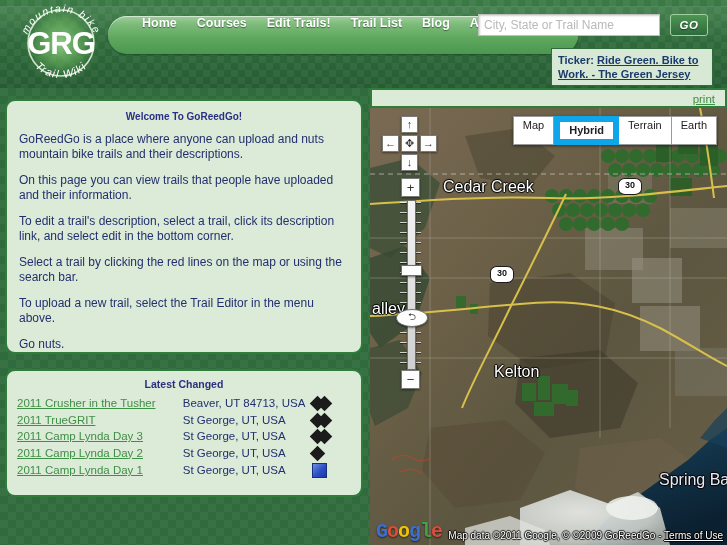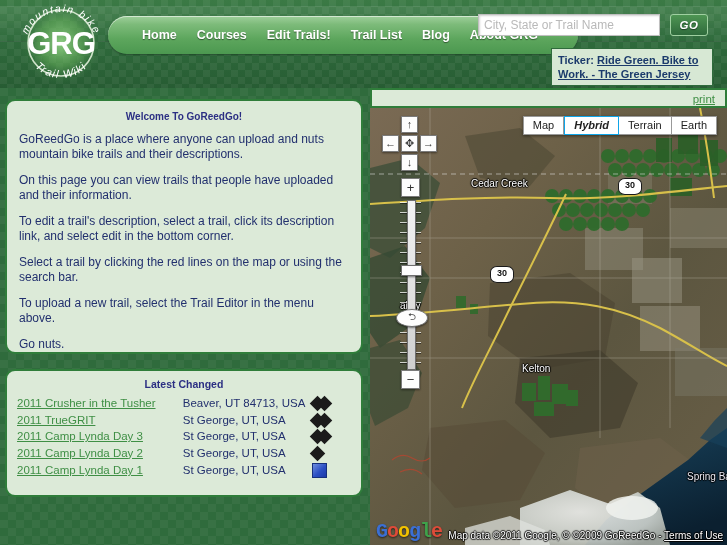--- a/index.html
+++ b/index.html
@@ -48,21 +48,21 @@
 
   
   #navbar {
     position:absolute; left: 108px; top: 16px; width: 470px; height: 38px; z-index: 4;
     border-radius: 19px 19px 19px 19px;
     background: linear-gradient(180deg, #9fcf9b 0%, #7dbb7a 22%, #5da65d 60%, #4c9850 100%);
     box-shadow: inset 0 1px 0 rgba(255,255,255,0.55), 0 1px 2px rgba(0,0,0,0.3);
   }
   #navlist {
     position:absolute; left: 34px; top: 0; height: 38px;
-    display: flex; align-items: center; gap: 20px;
+    display: flex; align-items: flex-start; gap: 20px;
   }
   .navitem {
     color: #ffffff; font-size: 12.5px; font-weight: bold;
     text-shadow: 0 1px 1px rgba(0,0,0,0.45);
     white-space: nowrap; cursor: pointer;
   }
 
   
   #searchwrap { position:absolute; left: 478px; top: 14px; z-index: 7; }
   #searchbox {
@@ -159,21 +159,21 @@
   #maptypes {
     position:absolute; right: 10px; top: 28px; z-index: 20; display:flex;
     box-shadow: 0 1px 3px rgba(0,0,0,0.5);
   }
   .mt {
     background: #ffffff; border: 1px solid #999; border-left-width: 0;
     font-size: 11px; color: #222; padding: 2px 9px 3px 9px; cursor:pointer;
     font-family: "Liberation Sans", sans-serif;
   }
   .mt:first-child { border-left-width: 1px; }
-  .mt.sel { font-weight: bold; border: 1px solid #0ea5e9; font-style: italic; }
+  .mt.sel { font-weight: bold; border: 6px solid #0ea5e9; }
 
   
   #panzoom { position:absolute; left: 12px; top: 28px; z-index: 20; width: 56px; }
   .pbtn {
     position:absolute; width: 17px; height: 17px; box-sizing:border-box;
     background: #fdfdfd; border: 1px solid #7a7a7a;
     font-size: 11px; line-height: 15px; text-align:center; color: #333;
     box-shadow: 0 1px 2px rgba(0,0,0,0.45); cursor:pointer;
   }
   #p-up    { left: 19px; top: 0; }
@@ -201,23 +201,23 @@
   }
   #pegman {
     position:absolute; left: 14px; top: 193px; width: 30px; height: 16px;
     background: #fdfdfd; border: 1px solid #6f6f6f; border-radius: 50%;
     box-shadow: 0 1px 2px rgba(0,0,0,0.5); cursor: pointer;
     text-align:center; font-size: 10px; line-height: 14px; color:#444;
   }
 
   
   .mlabel {
-    position:absolute; color: #ffffff; font-size: 10px;
+    position:absolute; color: #ffffff; font-size: 16px;
     text-shadow: -1px 0 1px #000, 1px 0 1px #000, 0 -1px 1px #000, 0 1px 1px #000;
-    white-space: nowrap; z-index: 12; margin-left: 28px;
+    white-space: nowrap; z-index: 12;
   }
   .mlabel.dark { color: #e9e9f3; }
   .shield {
     position:absolute; z-index: 13; width: 22px; height: 15px;
     background: #ffffff; border: 1.5px solid #1a1a1a; border-radius: 7px/6px;
     font-size: 9px; font-weight: bold; color: #111; text-align:center; line-height: 12px;
   }
 
   
   #mapfooter {

